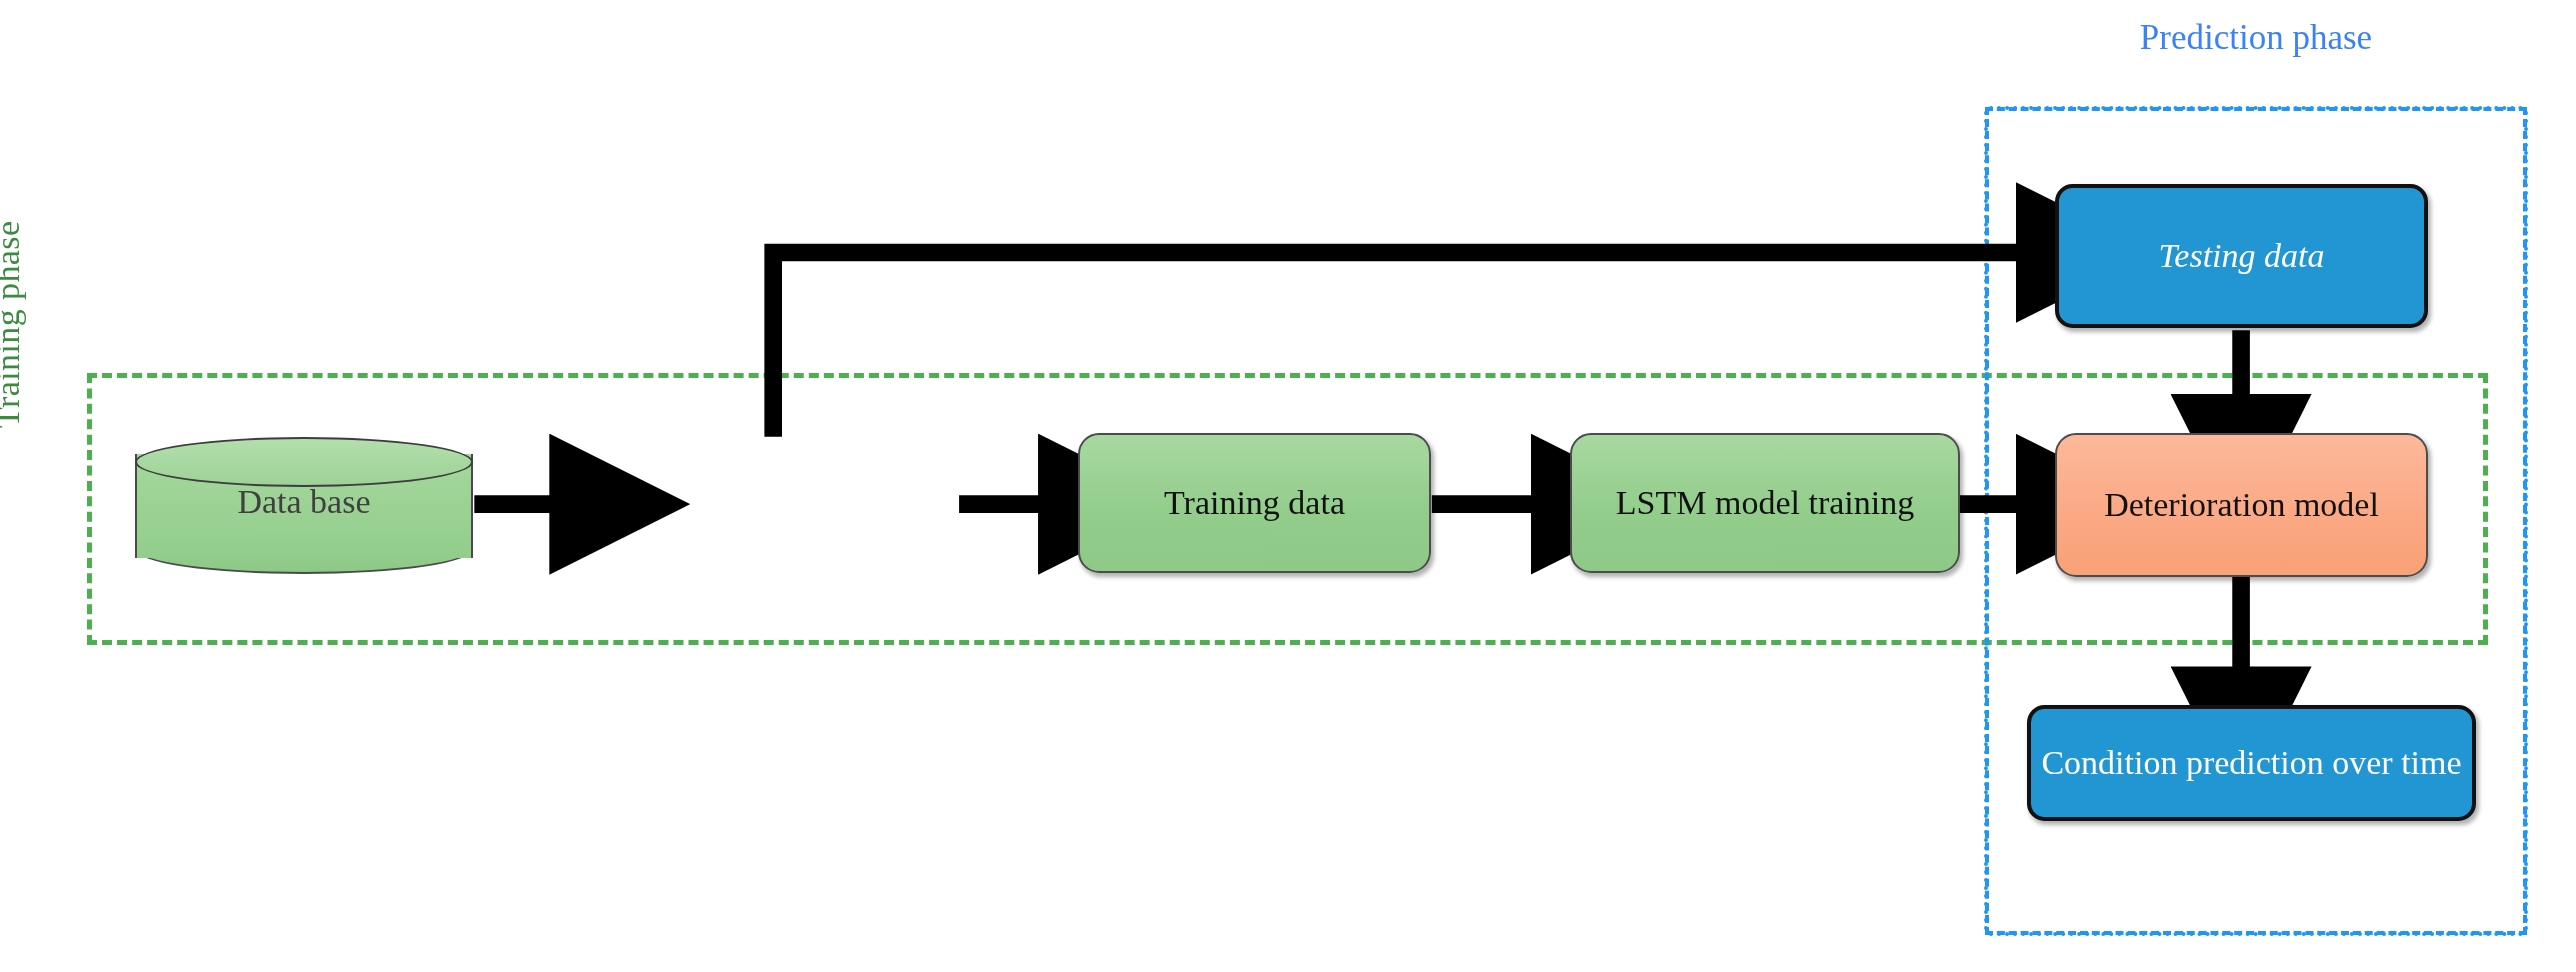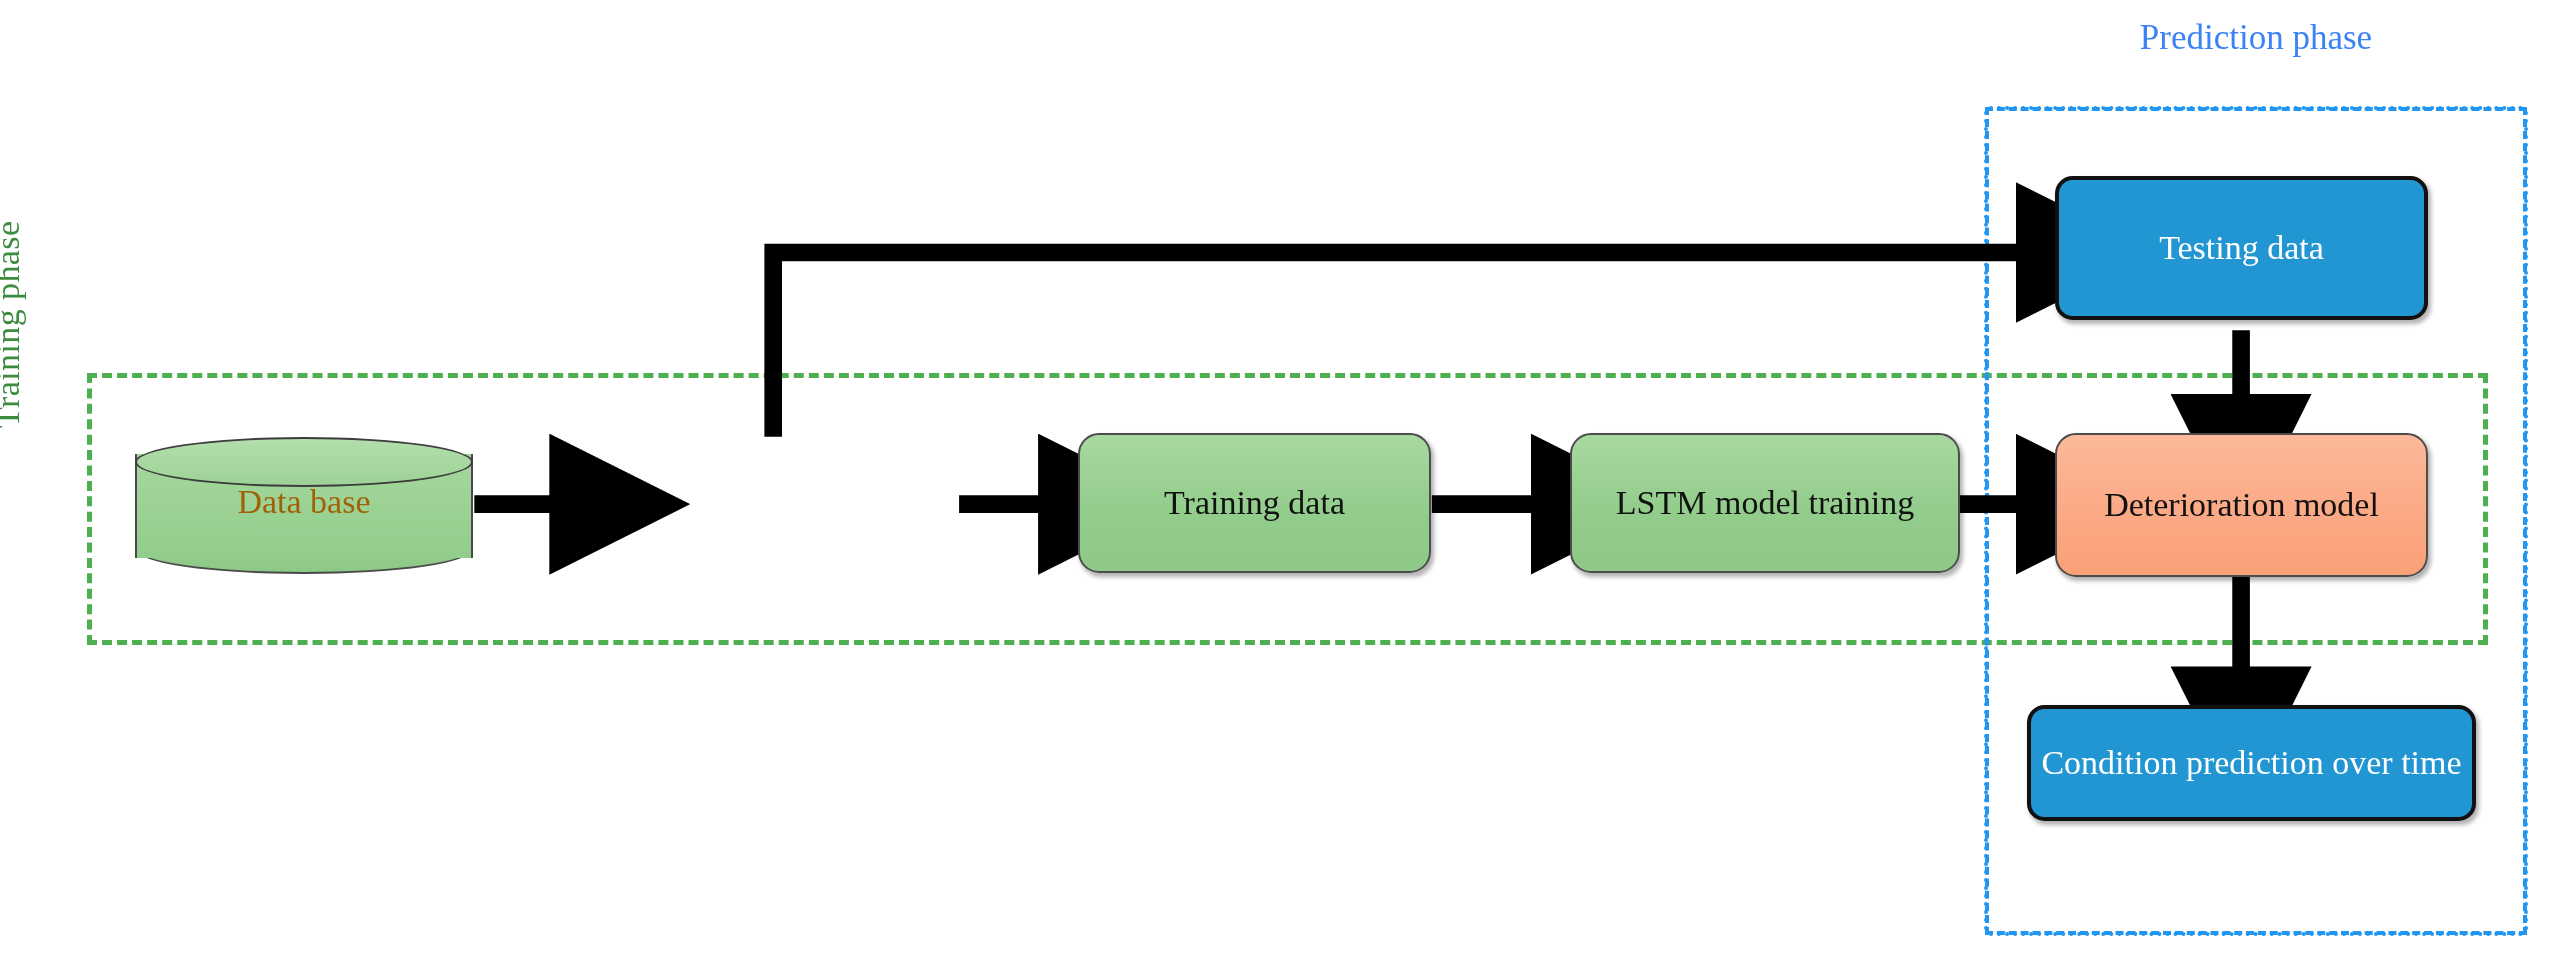--- a/index.html
+++ b/index.html
@@ -84,21 +84,21 @@
     border-radius:17.6px;
   }
   .node.orange{
     background:linear-gradient(180deg,#fcb99a 0%,#fba884 60%,#f9a177 100%);
     border-color:#4c4c4c;
   }
 
   #node-chronical{left:589px; top:434px; width:369px; height:139px;}
   #node-training-data{left:1078px; top:433px; width:353px; height:140px;}
   #node-lstm{left:1570px; top:433px; width:390px; height:140px;}
-  #node-testing-data{left:2055px; top:176px; width:373px; height:144px;}
+  #node-testing-data{left:2055px; top:184px; width:373px; height:144px;font-style:italic;}
   #node-deterioration{left:2055px; top:433px; width:373px; height:144px;}
   #node-condition{left:2027px; top:705px; width:449px; height:116px;}
 
   
   #node-database{
     position:absolute;
     left:135px; top:437px; width:338px; height:138px;
     z-index:5;
   }
   #db-body{
@@ -117,21 +117,21 @@
   }
   #db-top{
     position:absolute; left:0; top:0; width:100%; height:50px;
     border-radius:50%;
     background:linear-gradient(180deg,#b2dfab 0%,#9ed297 100%);
     border:2.4px solid #3d3d3d;
     box-sizing:border-box;
   }
   #db-label{
     position:absolute; left:0; top:46px; width:100%;
-    text-align:center; font-size:34px; color:#a16207;
+    text-align:center; font-size:34px; color:#404040;
     z-index:2;
   }
 
   
   #wires{position:absolute;left:0;top:0;width:2576px;height:973px;z-index:4;}
 </style>
 </head>
 <body>
 
 <div id="canvas">

